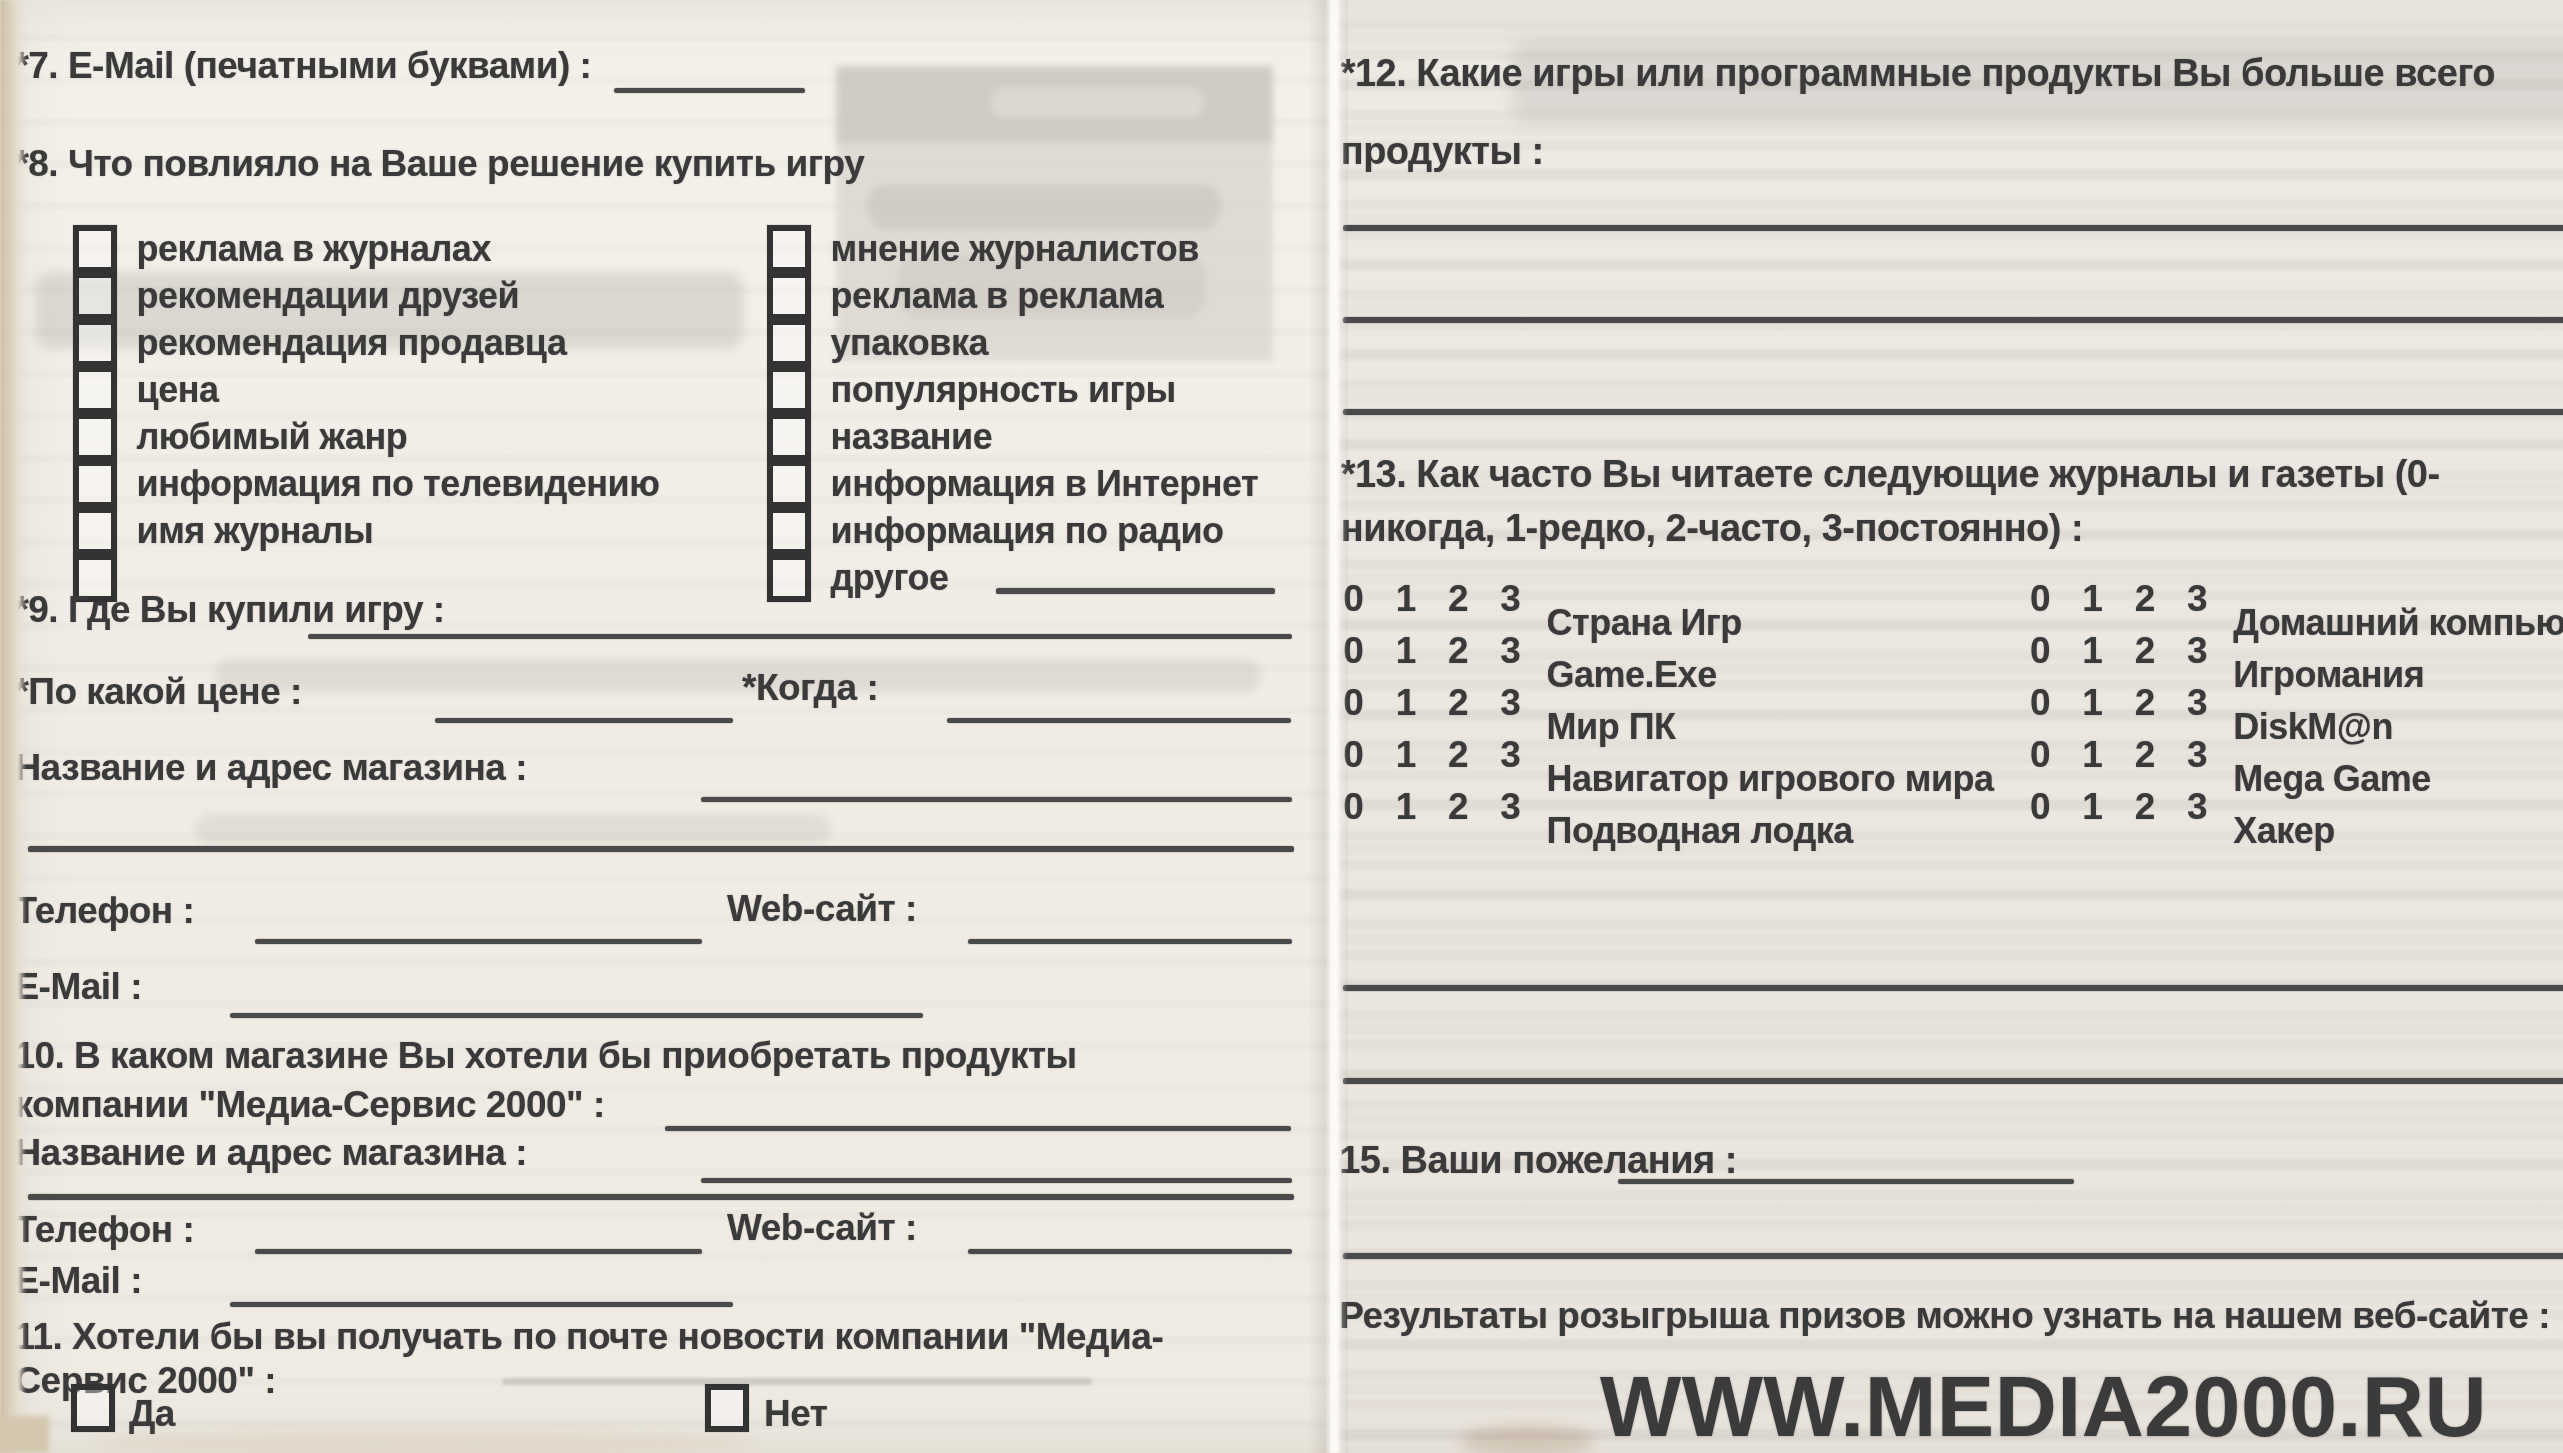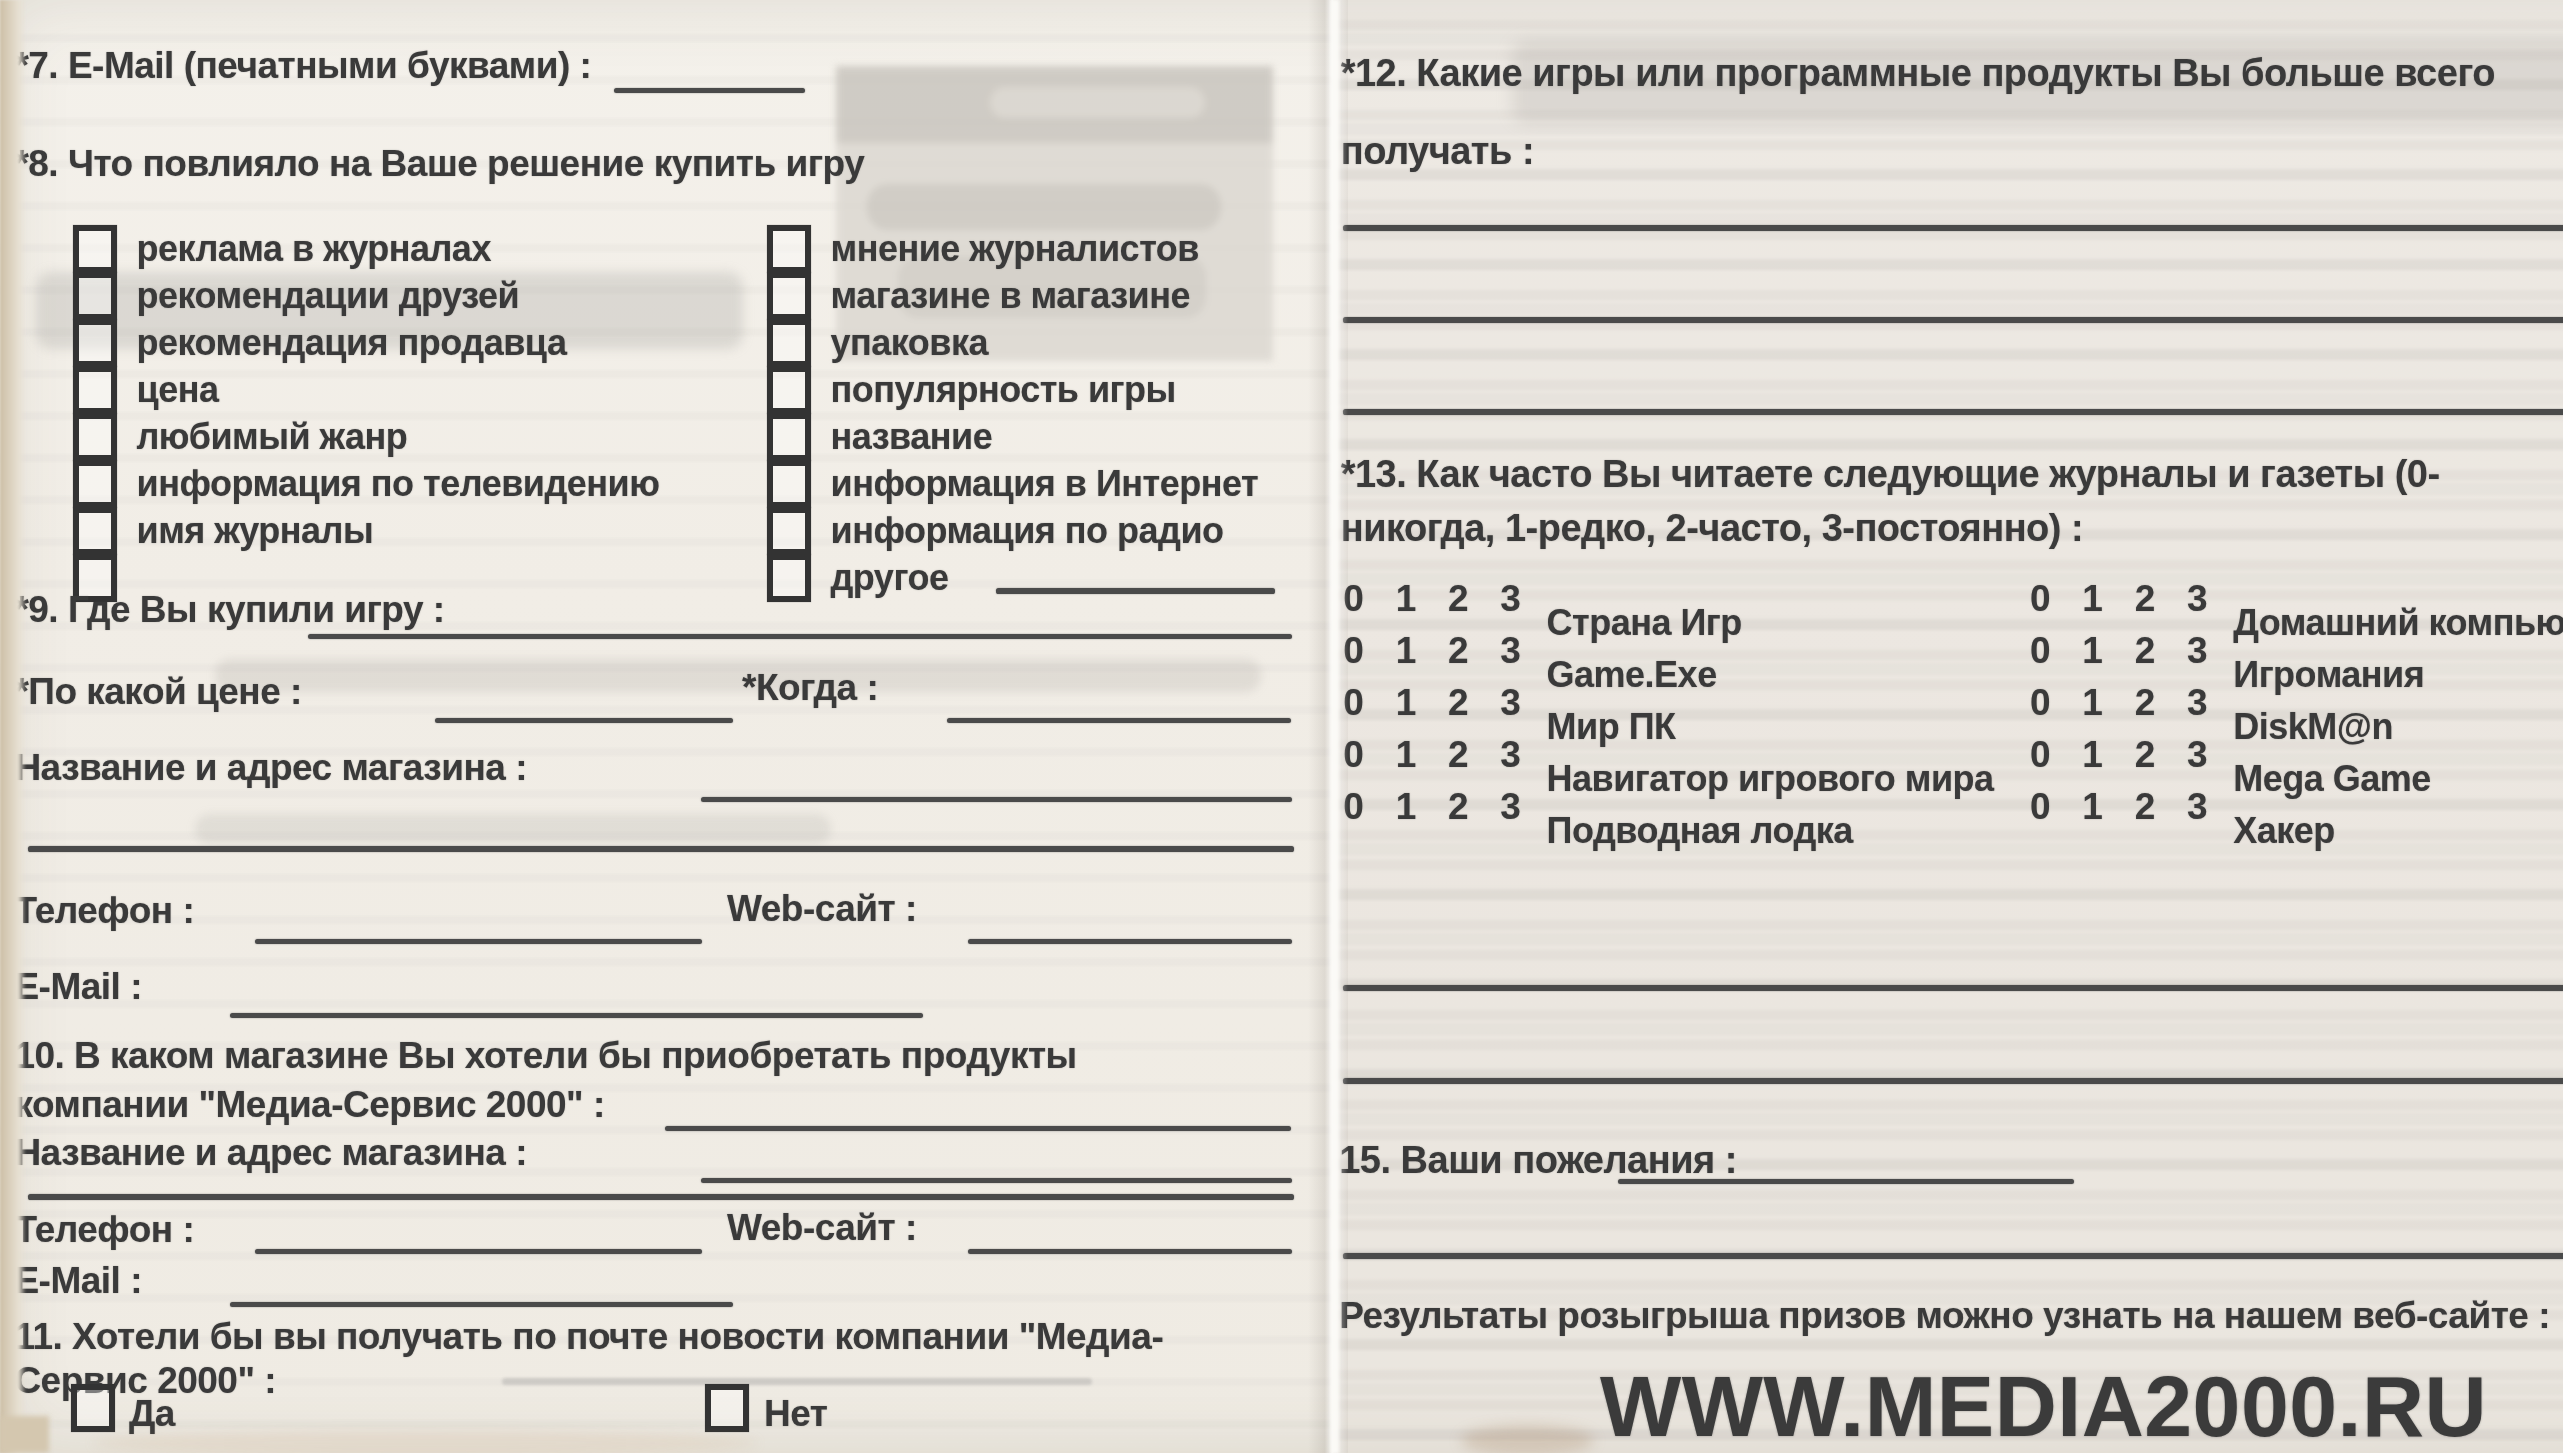--- a/index.html
+++ b/index.html
@@ -122,21 +122,21 @@
         </div>
     </div>
 
     <div class="checkcol" style="left:747px;top:225px;">
       <div class="crow">
           <div class="cb"></div>
           <span class="clabel">мнение журналистов</span>
         </div>
       <div class="crow">
           <div class="cb"></div>
-          <span class="clabel">магазине в магазине</span>
+          <span class="clabel">реклама в реклама</span>
         </div>
       <div class="crow">
           <div class="cb"></div>
           <span class="clabel">упаковка</span>
         </div>
       <div class="crow">
           <div class="cb"></div>
           <span class="clabel">популярность игры</span>
         </div>
       <div class="crow">
@@ -199,21 +199,21 @@
 
     <div class="cb abs" style="left:71px;top:1384px;"></div>
     <div class="lbl" style="left:129px;top:1395px;">Да</div>
     <div class="cb abs" style="left:705px;top:1384px;"></div>
     <div class="lbl" style="left:764px;top:1395px;">Нет</div>
   </div>
 
   <div class="panel panel-right">
 
     <div class="lbl" style="left:7.7px;top:54px;font-size:38px;">*12. Какие игры или программные продукты Вы больше всего</div>
-    <div class="lbl" style="left:7.7px;top:132px;font-size:38px;">получать :</div>
+    <div class="lbl" style="left:7.7px;top:132px;font-size:38px;">продукты :</div>
     <div class="ln" style="left:10.3px;top:225px;width:1282px;height:6.2px;"></div>
     <div class="ln" style="left:10.3px;top:317px;width:1282px;height:6.2px;"></div>
     <div class="ln" style="left:10.3px;top:409px;width:1282px;height:6.2px;"></div>
 
     <div class="lbl" style="left:7.7px;top:455px;font-size:38px;">*13. Как часто Вы читаете следующие журналы и газеты (0-</div>
     <div class="lbl" style="left:7.7px;top:509px;font-size:38px;">никогда, 1-редко, 2-часто, 3-постоянно) :</div>
 
     <div class="maggrid" style="left:10.3px;top:573px;">
       <div class="mrow">
           <span class="scale">0 1 2 3</span>

